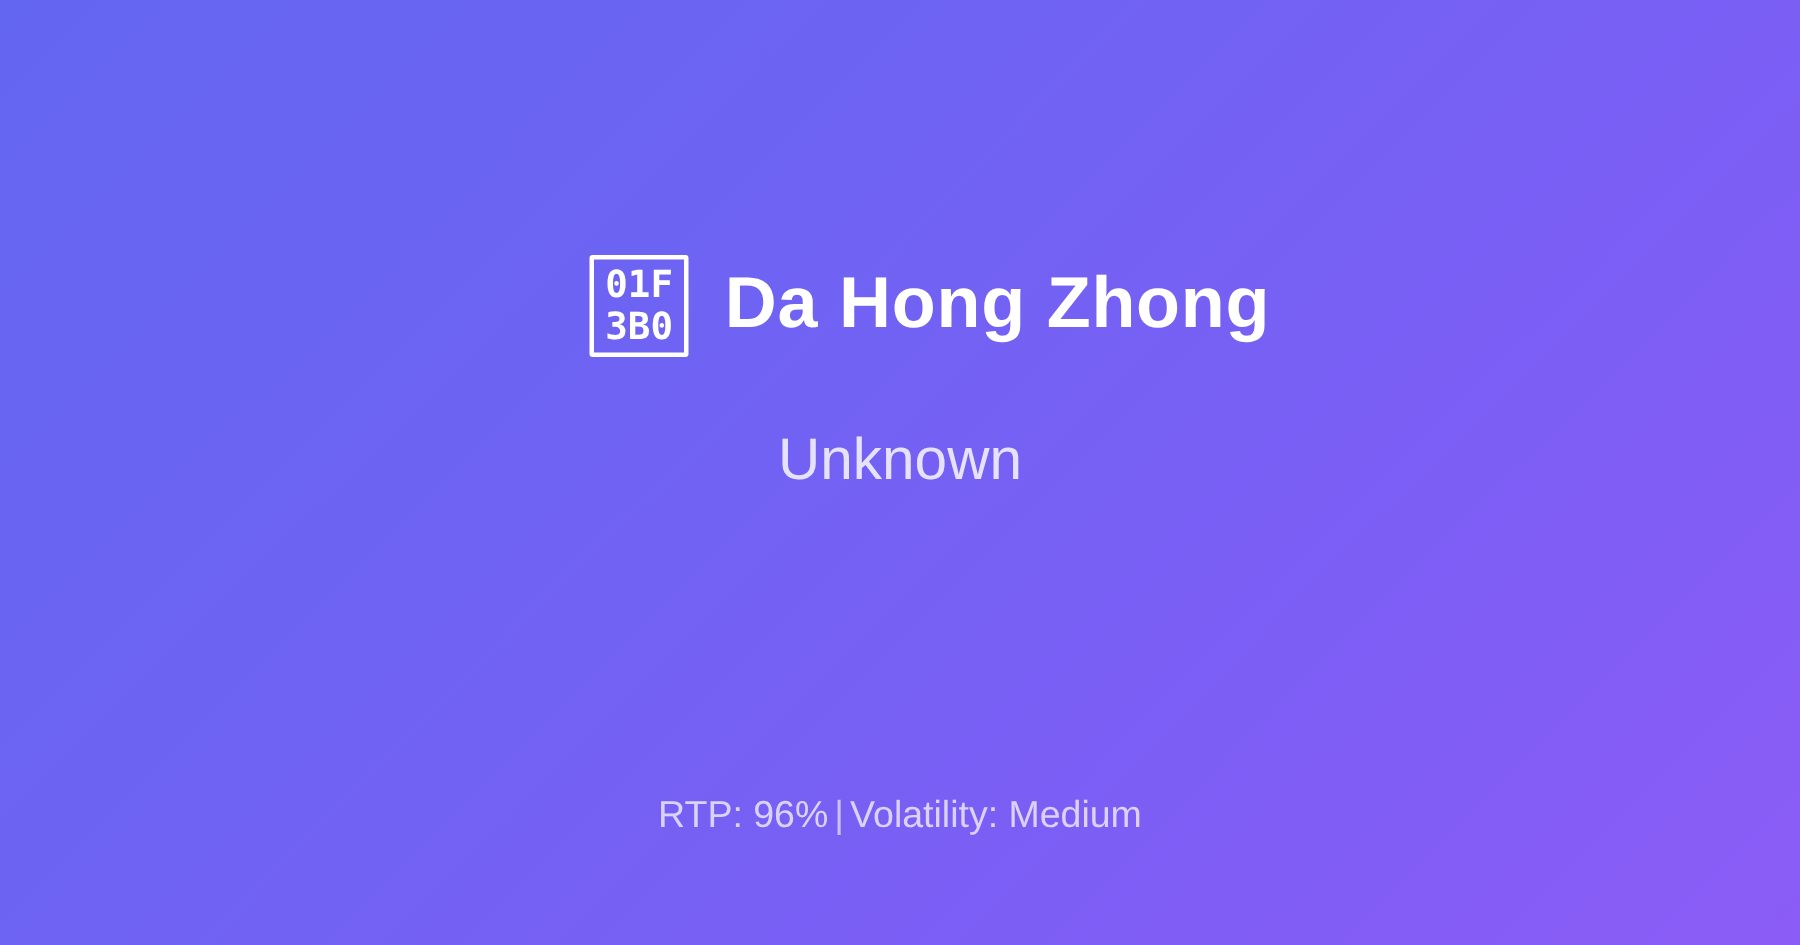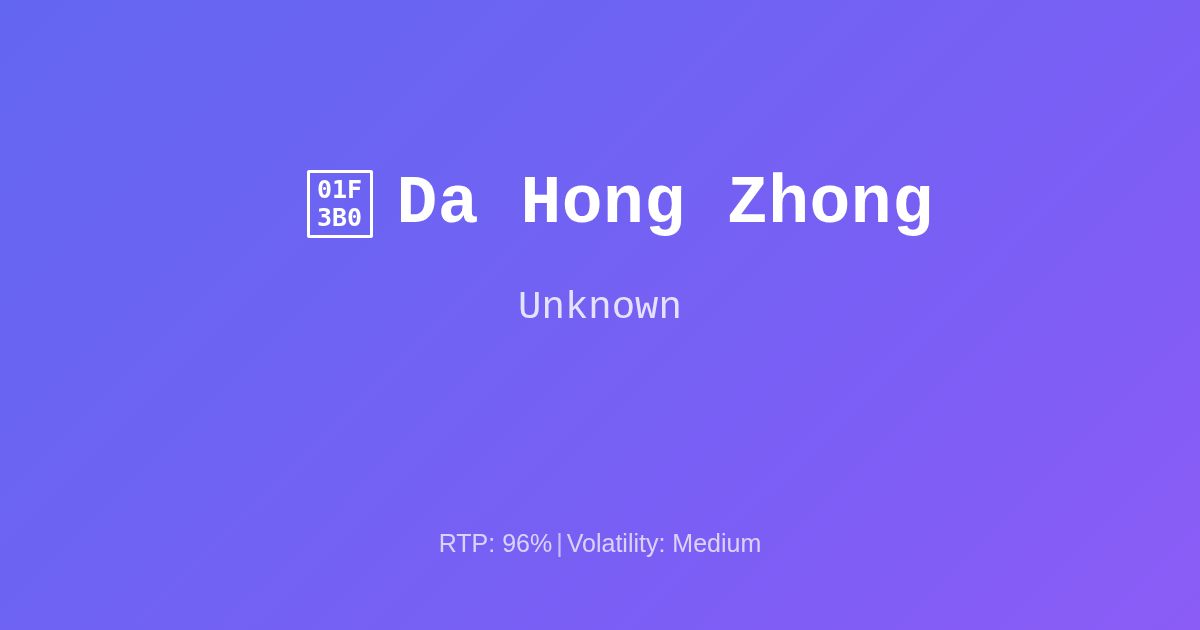--- a/index.html
+++ b/index.html
@@ -71,32 +71,32 @@
     font-family: "DejaVu Sans Mono", "Liberation Mono", monospace;
     font-size: 25px;
     font-weight: 700;
     line-height: 28px;
     letter-spacing: 0px;
     color: #ffffff;
     white-space: pre;
   }
 
   .hero-title {
-    font-family: Liberation Mono, monospace;
-    font-size: 68px;
+    font-family: Liberation Sans, sans-serif;
+    font-size: 48px;
     font-weight: 700;
     color: #ffffff;
     letter-spacing: 0.5px;
     white-space: nowrap;
     line-height: 1.05;
     margin: 0;
   }
 
   .hero-subtitle {
-    font-family: Liberation Mono, monospace;
+    font-family: Liberation Sans, sans-serif;
     font-size: 39px;
     font-weight: 400;
     color: rgba(255, 255, 255, 0.82);
     margin: 0;
     padding-top: 48px;
     line-height: 1.1;
     text-align: center;
   }
 
   

